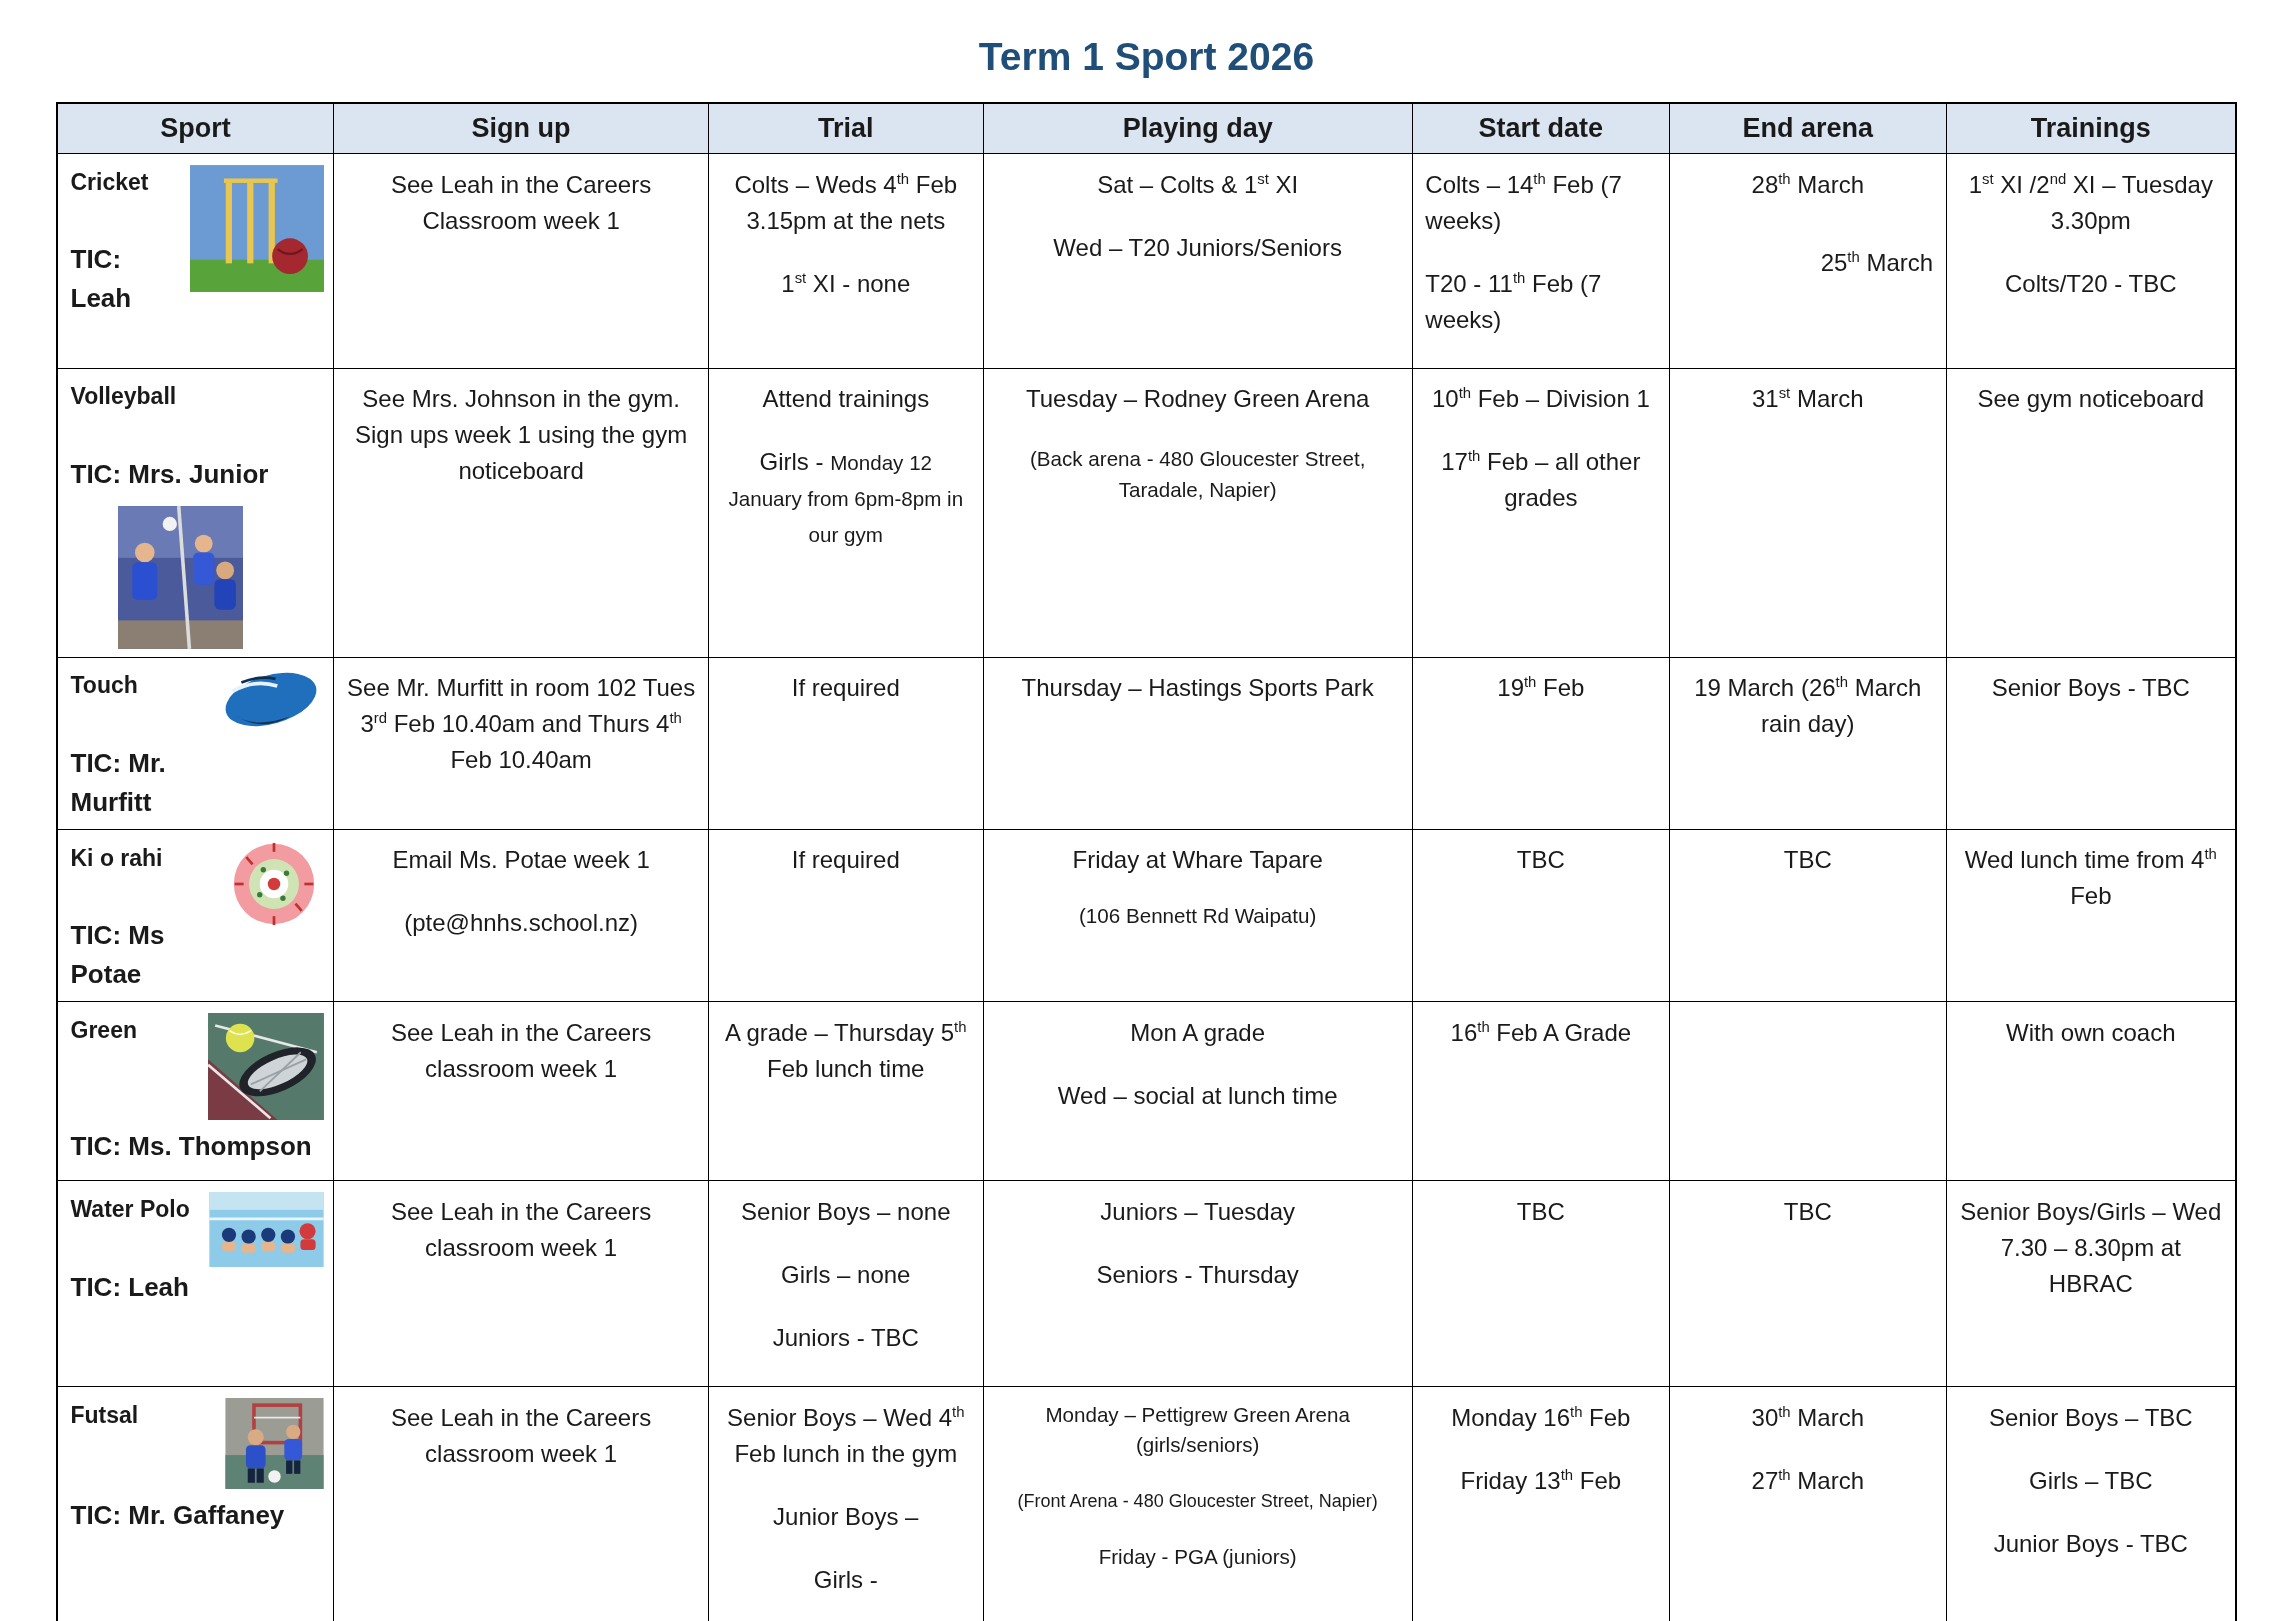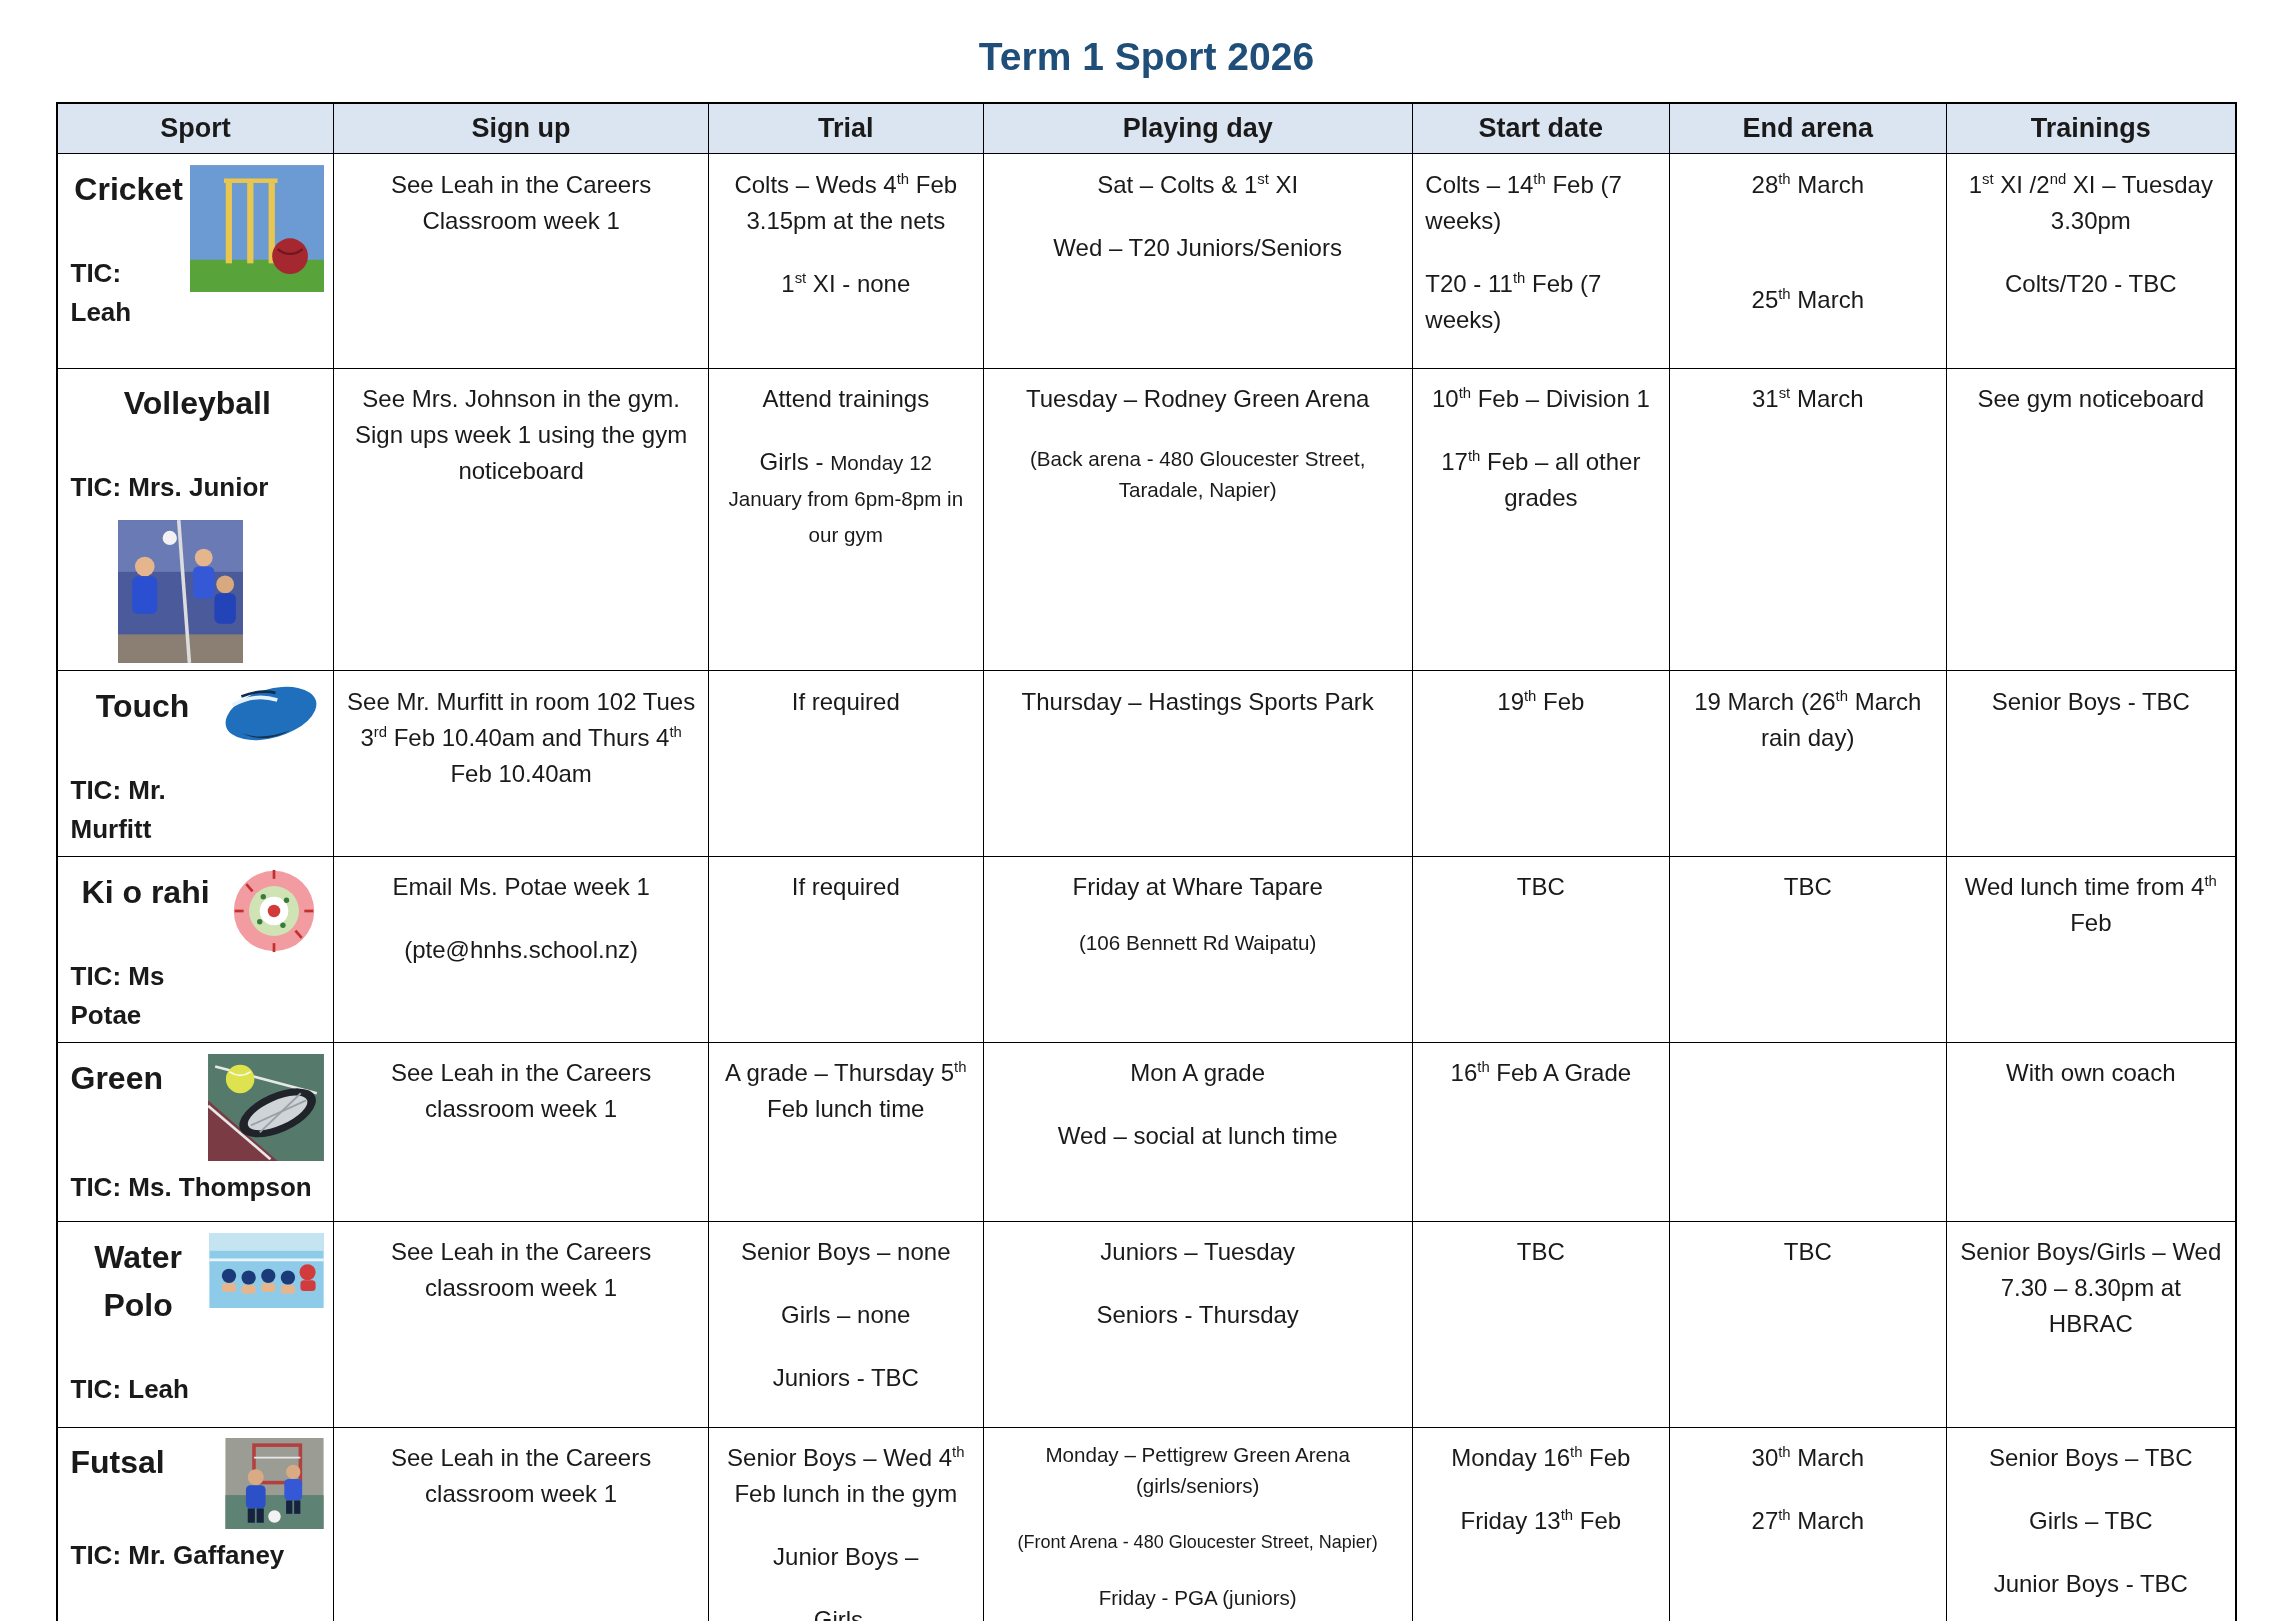--- a/index.html
+++ b/index.html
@@ -7,29 +7,29 @@
   .page{width:2293px;box-sizing:border-box;padding:23px 56px 9px;}
   .title{text-align:center;font-size:39px;font-weight:bold;margin:12px 0 23px;
          color:var(--title-color,#1f4e79);}
   table{border-collapse:collapse;width:100%;table-layout:fixed;border:2.7px solid #000;}
   th,td{border:1.8px solid #000;box-sizing:border-box;}
   th{background:var(--header-fill,#dbe5f1);font-size:27px;font-weight:bold;
      text-align:center;vertical-align:middle;padding:9px 5.4px;margin-top:31px;}
   td{font-size:24px;line-height:1.5;text-align:center;vertical-align:top;padding:12.5px 12.5px 7.2px;}
   p.cp{margin:0 0 23px;}
   p.cp.gap{margin-top:27px;}
-  p.cp.gap-lg{margin-top:79px;}
+  p.cp.gap-lg{margin-top:42px;text-align:right;}
   p.cp.left{text-align:left;}
   .small{font-size:20.6px;}
   .xs{font-size:18px;}
   sup{font-size:0.62em;vertical-align:super;line-height:0;}
   .sport-td{text-align:left;padding:10.7px 9px 7.2px 12.5px;}
   .srow{display:flex;justify-content:space-between;align-items:flex-start;gap:3.6px;}
   .scol{min-width:0;}
-  .sname{font-size:32px;font-weight:bold;text-align:center;}
+  .sname{font-size:23px;font-weight:bold;}
   .tic{font-size:26px;font-weight:bold;margin-top:41px;}
   .tic-low{margin-top:7px;}
   .simg{flex:0 0 auto;line-height:0;}
   .img-below{display:block;margin:12.5px 0 0 47px;}
 </style>
 </head>
 <body>
 
 <div class="page">
   <h1 class="title">Term 1 Sport 2026</h1>

